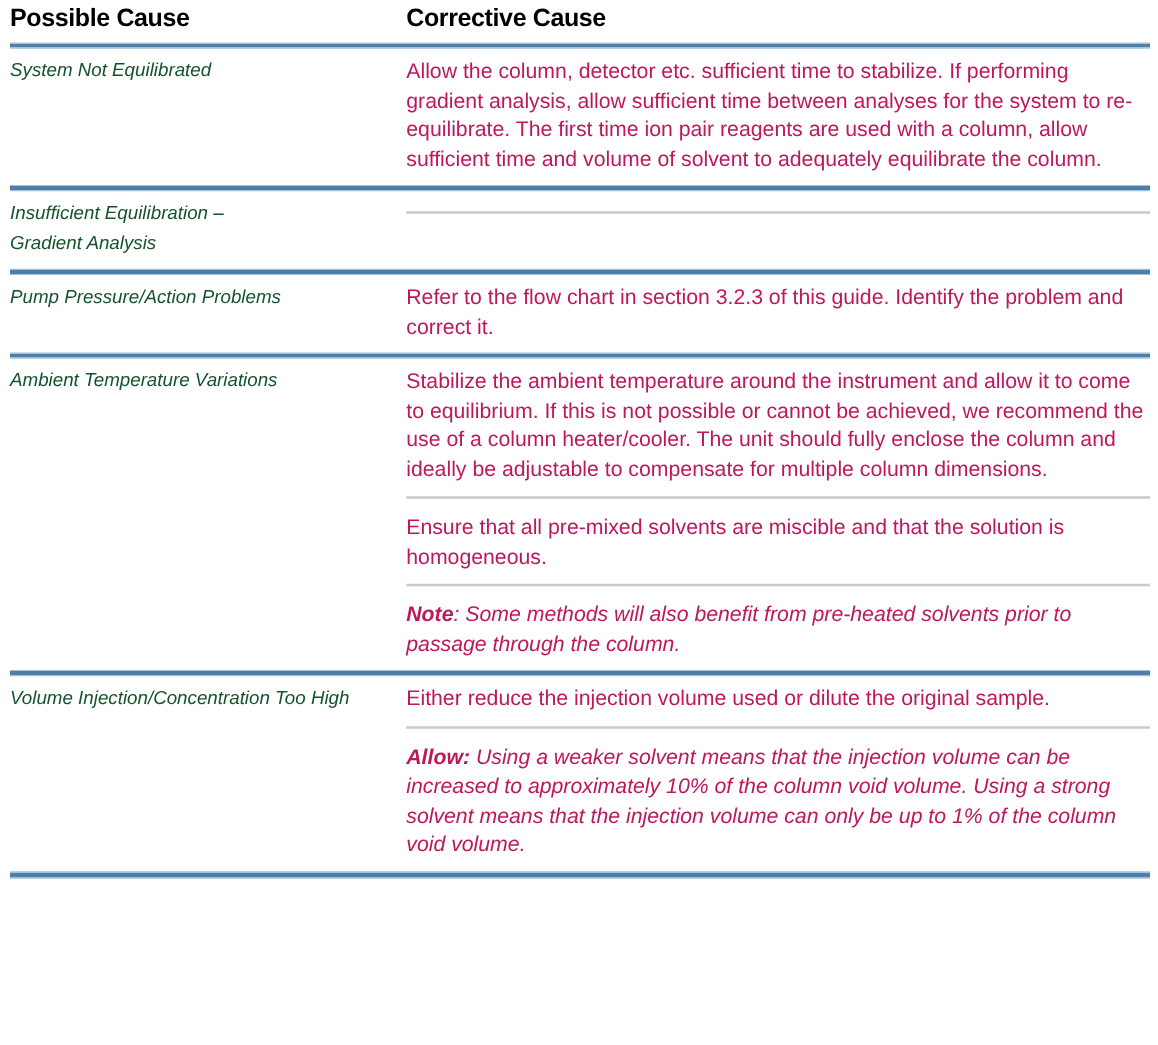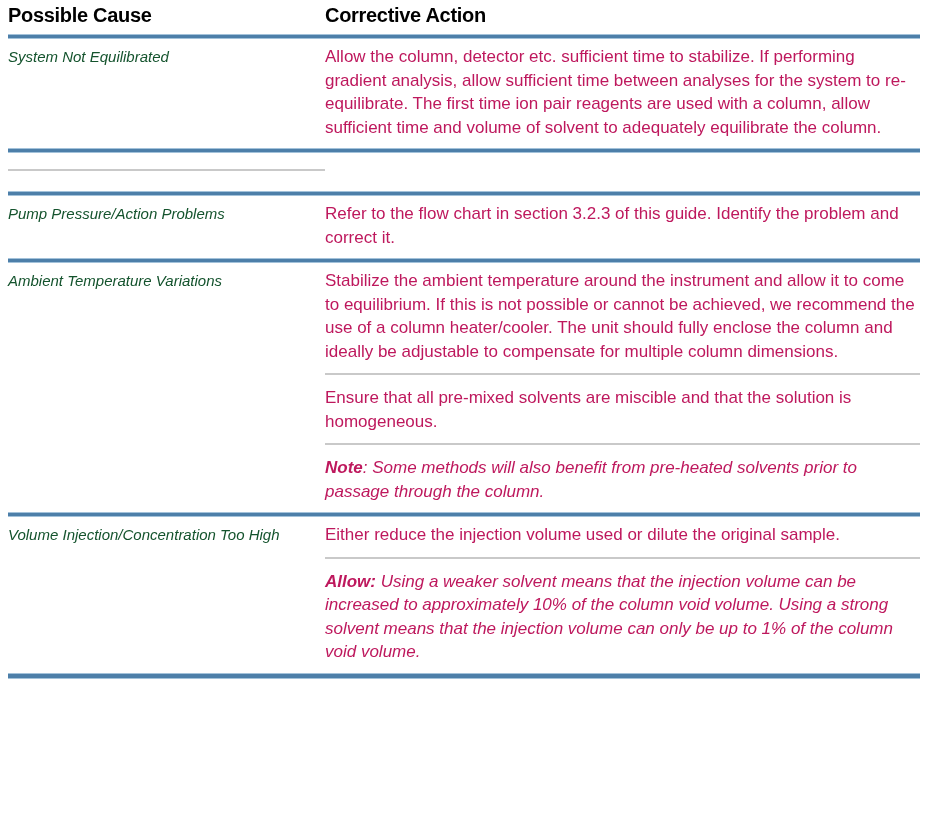--- a/index.html
+++ b/index.html
@@ -74,32 +74,33 @@
     vertical-align: -4px;
     line-height: 0;
   }
 </style>
 </head>
 <body>
 
 <div class="page">
   <div class="header-row">
     <div class="col-header">Possible Cause</div>
-    <div class="col-header">Corrective Action</div>
+    <div class="col-header">Corrective Cause</div>
   </div>
   <div class="rule-blue"></div>
   <div id="rows">
       <div class="t-row">
         <div class="cause-cell"><span>System Not Equilibrated</span></div>
         <div class="action-cell">
           <p><span>Allow the column, detector etc. sufficient time to stabilize. If performing gradient analysis, allow sufficient time between analyses for the system to re-equilibrate. The first time ion pair reagents are used with a column, allow sufficient time and volume of solvent to adequately equilibrate the column.</span></p>
         </div>
       </div>
       <div class="rule-blue"></div>
       <div class="t-row">
+        <div class="cause-cell"><span>Insufficient Equilibration –</span><br><span>Gradient Analysis</span></div>
         <div class="action-cell">
           <div class="p-divider"></div>
         </div>
       </div>
       <div class="rule-blue"></div>
       <div class="t-row">
         <div class="cause-cell"><span>Pump Pressure/Action Problems</span></div>
         <div class="action-cell">
           <p><span>Refer to the flow chart in section 3.2.3 of this guide. Identify the problem and correct it.</span></p>
         </div>

